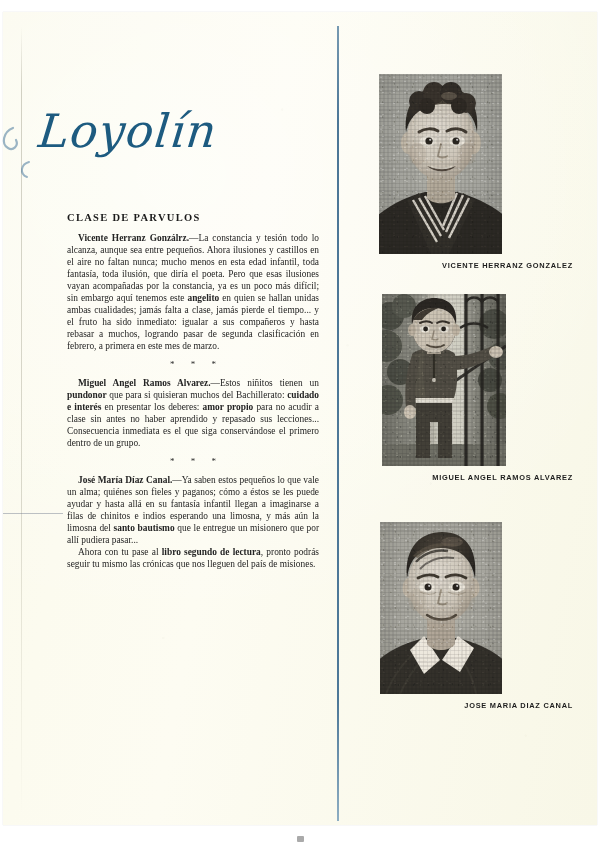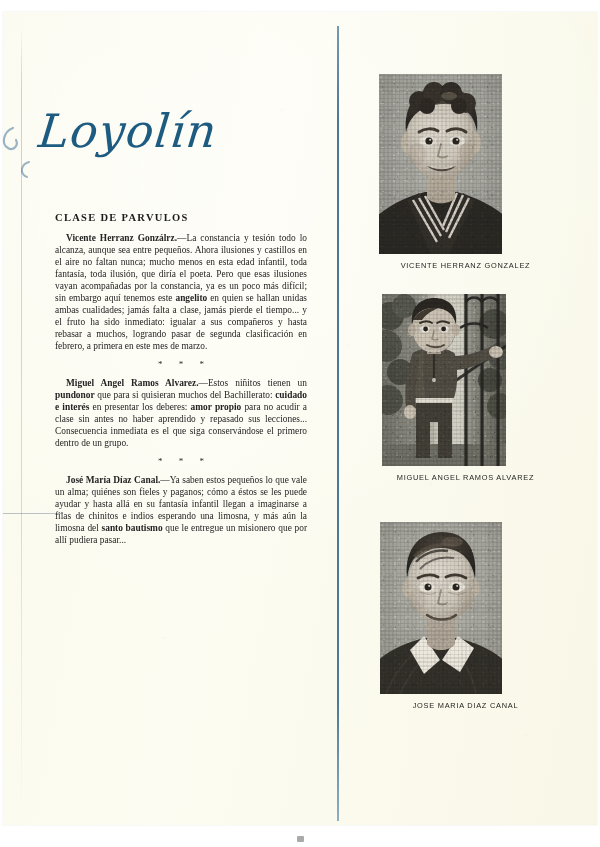--- a/index.html
+++ b/index.html
@@ -111,21 +111,21 @@
     letter-spacing: 1px;
     color: #1d5b80;
     line-height: 1;
     white-space: nowrap;
     transform: skewX(-6deg);
   }
 
   
   #text-column {
     position: absolute;
-    left: 52px;
+    left: 64px;
     top: 200px;
     width: 252px;
   }
   .section-heading {
     font-family: "Liberation Serif", serif;
     font-weight: bold;
     font-size: 10.5px;
     letter-spacing: 1.3px;
     color: #1b1b1b;
     margin: 0 0 9px 0;
@@ -167,25 +167,25 @@
     position: relative;
   }
   .photo-frame {
     position: relative;
     overflow: hidden;
     background: #9a9a93;
     filter: contrast(.92) brightness(1.02);
   }
   .photo-caption {
     font-family: "Liberation Sans", sans-serif;
-    font-weight: normal;
+    font-weight: bold;
     font-size: 7.4px;
     letter-spacing: .75px;
     color: #1d1d1d;
-    text-align: center;
+    text-align: right;
     margin-top: 7px;
     white-space: nowrap;
   }
 
   
   .halftone {
     position: absolute;
     inset: 0;
     pointer-events: none;
     opacity: .30;
@@ -248,20 +248,21 @@
     </div>
 
     <div id="text-column">
       <h2 class="section-heading">CLASE DE PARVULOS</h2>
       <div id="article-body">
           <p class="article-para" style="text-indent: 11px;"><span class="em-bold">Vicente Herranz Gonzálrz.</span><span>—La constancia y tesión todo lo alcanza, aunque sea entre pequeños. Ahora ilusiones y castillos en el aire no faltan nunca; mucho menos en esta edad infantil, toda fantasía, toda ilusión, que diría el poeta. Pero que esas ilusiones vayan acompañadas por la constancia, ya es un poco más difícil; sin embargo aquí tenemos este </span><span class="em-bold">angelito</span><span> en quien se hallan unidas ambas cualidades; jamás falta a clase, jamás pierde el tiempo... y el fruto ha sido inmediato: igualar a sus compañeros y hasta rebasar a muchos, logrando pasar de segunda clasificación en febrero, a primera en este mes de marzo.</span></p>
           <div class="asterisk-divider">* * *</div>
           <p class="article-para" style="text-indent: 11px;"><span class="em-bold">Miguel Angel Ramos Alvarez.</span><span>—Estos niñitos tienen un </span><span class="em-bold">pundonor</span><span> que para si quisieran muchos del Bachillerato: </span><span class="em-bold">cuidado e interés</span><span> en presentar los deberes: </span><span class="em-bold">amor propio</span><span> para no acudir a clase sin antes no haber aprendido y repasado sus lecciones... Consecuencia inmediata es el que siga conservándose el primero dentro de un grupo.</span></p>
           <div class="asterisk-divider">* * *</div>
           <p class="article-para" style="text-indent: 11px;"><span class="em-bold">José María Díaz Canal.</span><span>—Ya saben estos pequeños lo que vale un alma; quiénes son fieles y paganos; cómo  a éstos se les puede ayudar y hasta allá en su fantasía infantil llegan a imaginarse a filas de chinitos e indios esperando una limosna, y más aún la limosna del </span><span class="em-bold">santo bautismo</span><span> que le entregue un misionero que por allí pudiera pasar...</span></p>
+          <p class="article-para"><span>Ahora con tu pase al </span><span class="em-bold">libro segundo de lectura</span><span>, pronto podrás seguir tu mismo las crónicas que nos lleguen del país de misiones.</span></p>
         </div>
     </div>
 
     <div id="photo-column">
 
       <div class="photo-block" style="margin-bottom:24px;">
         <div class="photo-frame" style="width:123px;height:180px;margin-left:21px;">
           <svg width="123" height="180" viewBox="0 0 123 180" preserveAspectRatio="none">
             <defs>
               <radialGradient id="p1bg" cx="50%" cy="40%" r="75%">

